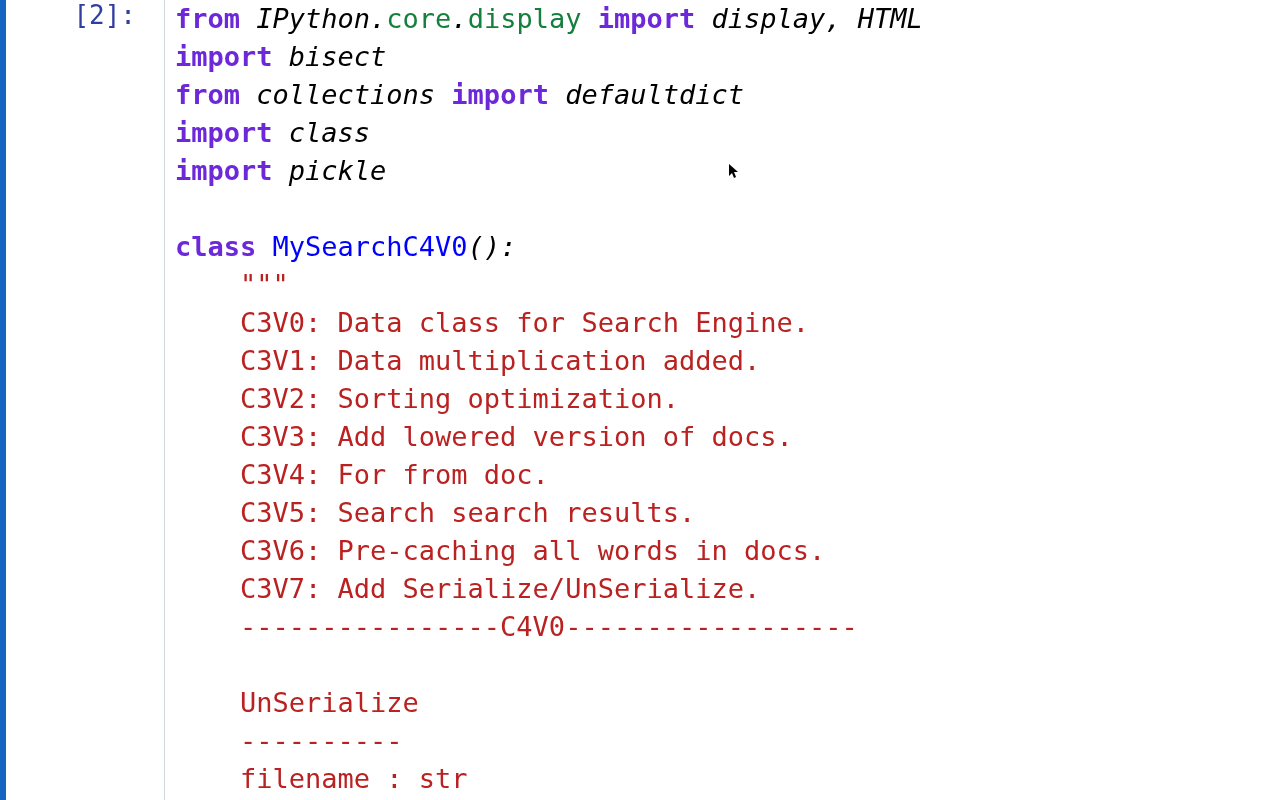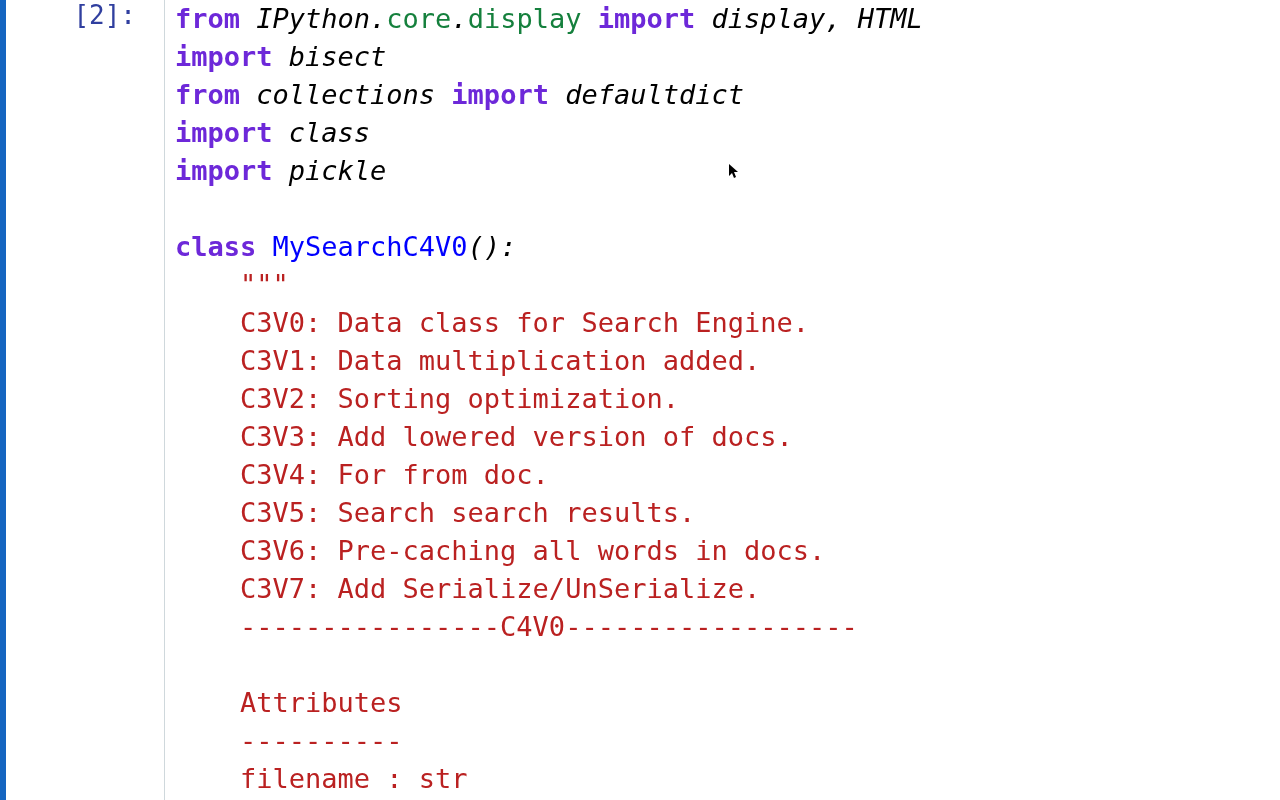--- a/index.html
+++ b/index.html
@@ -98,21 +98,21 @@
 <span class="doc">    C3V0: Data class for Search Engine.</span>
 <span class="doc">    C3V1: Data multiplication added.</span>
 <span class="doc">    C3V2: Sorting optimization.</span>
 <span class="doc">    C3V3: Add lowered version of docs.</span>
 <span class="doc">    C3V4: For from doc.</span>
 <span class="doc">    C3V5: Search search results.</span>
 <span class="doc">    C3V6: Pre-caching all words in docs.</span>
 <span class="doc">    C3V7: Add Serialize/UnSerialize.</span>
 <span class="doc">    ----------------C4V0------------------</span>
 <span class="doc">    </span>
-<span class="doc">    Attributes</span>
+<span class="doc">    UnSerialize</span>
 <span class="doc">    ----------</span>
 <span class="doc">    filename : str</span>
 </pre>
     </div>
   </div>
 
   <div class="cursor" id="cursor" style="left: 729px; top: 164px;">
     <svg width="10" height="16" viewBox="0 0 10 16">
       <path d="M0 0 L0 12 L3 9 L5 14 L7 13 L5 8 L9 8 Z" fill="#000"></path>
     </svg>

